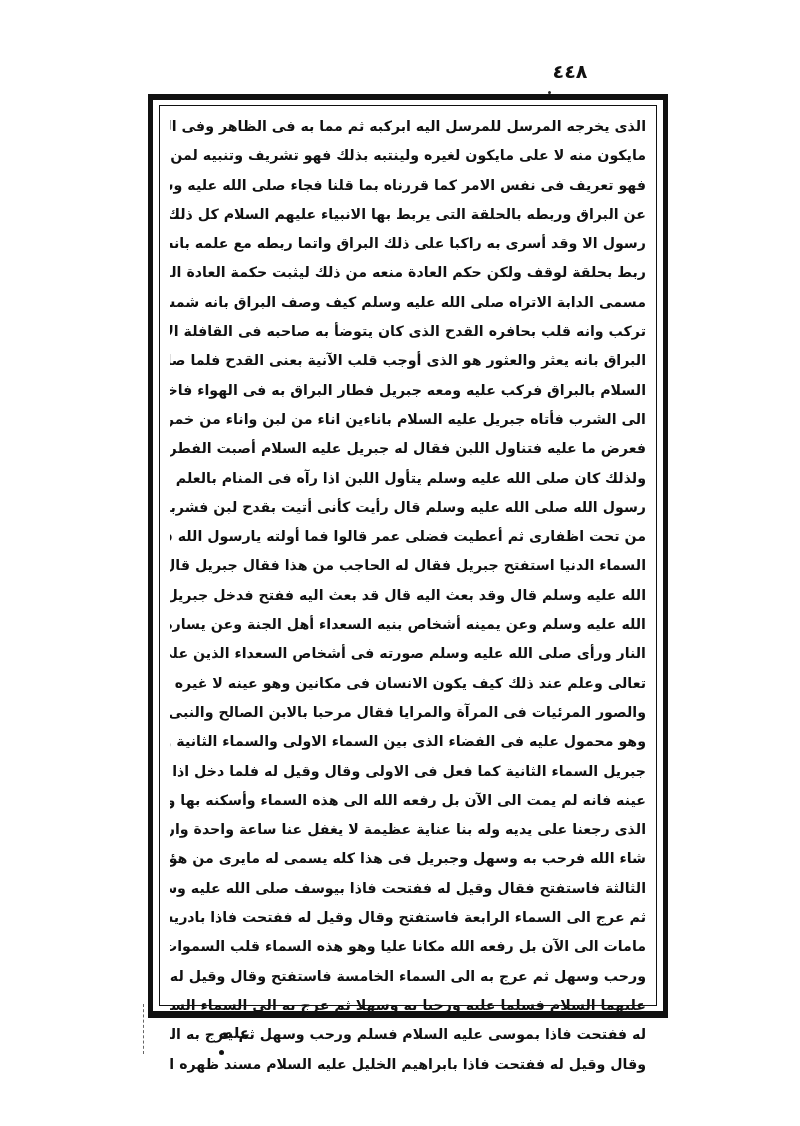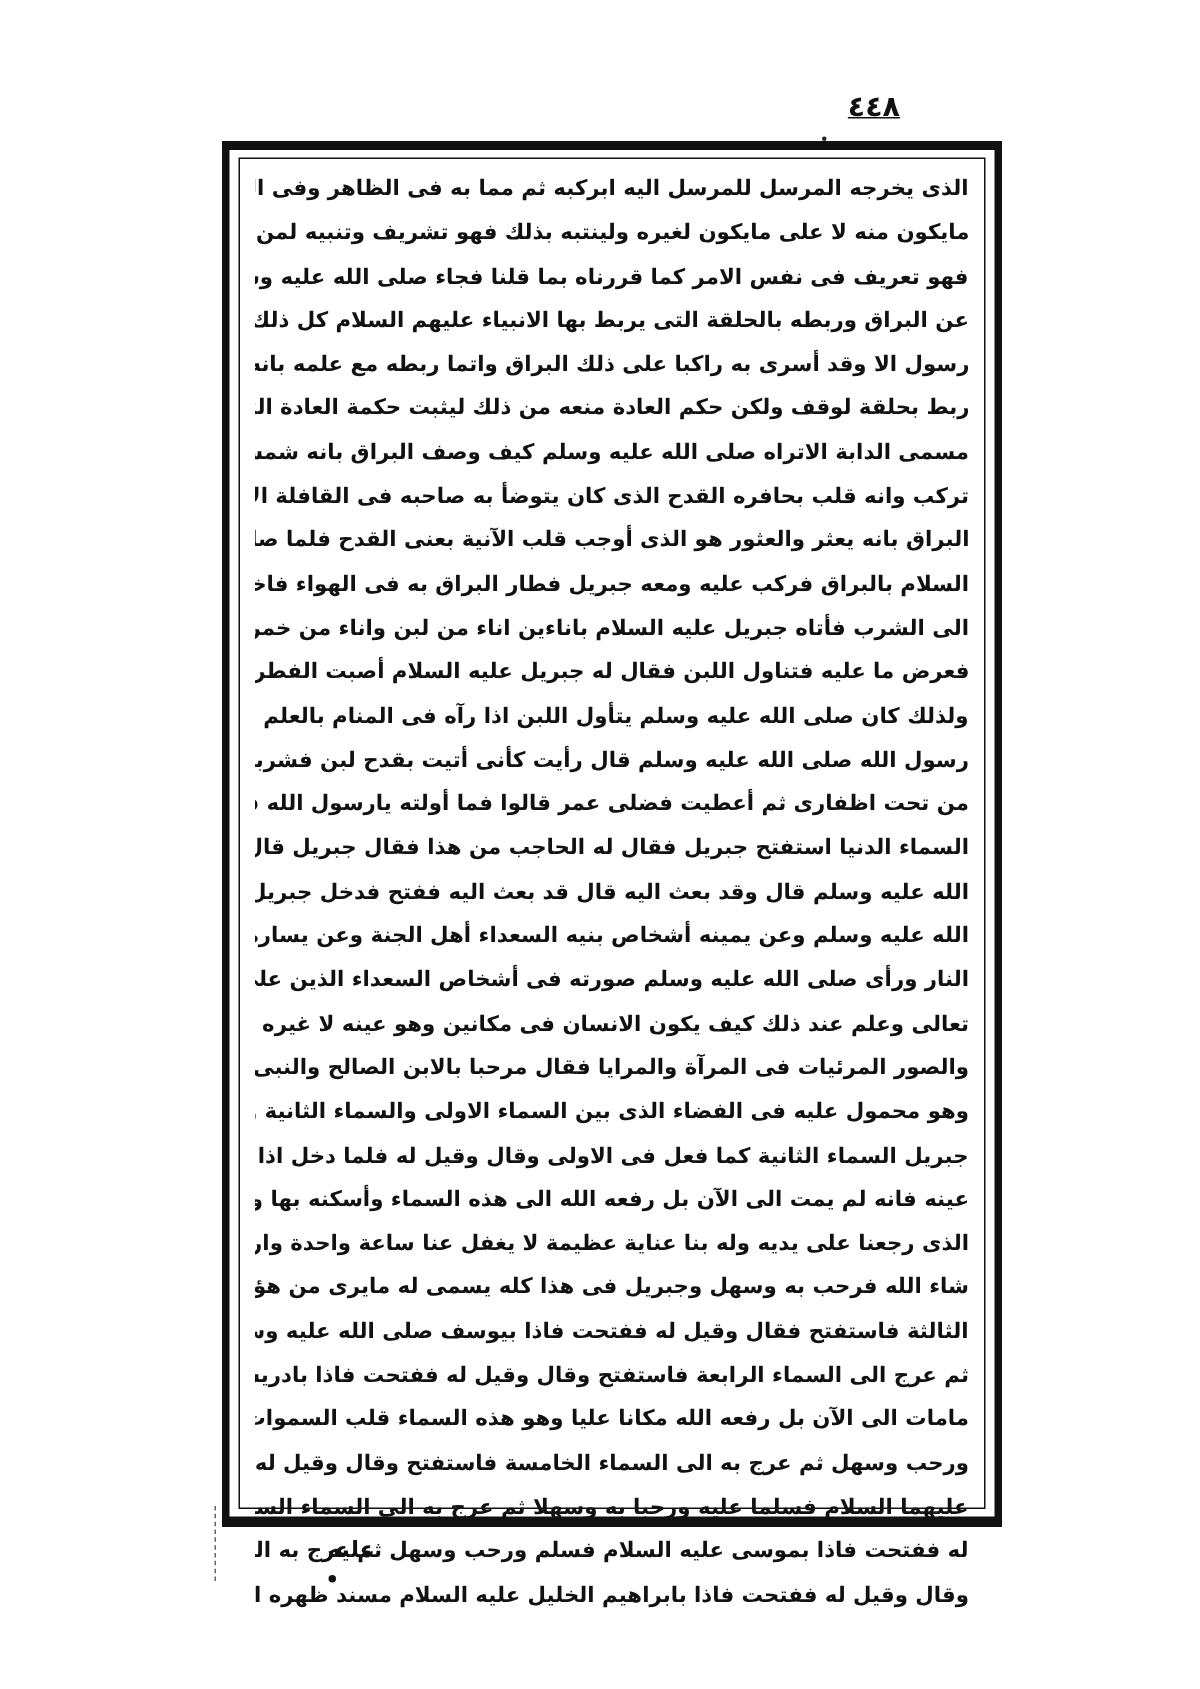--- a/index.html
+++ b/index.html
@@ -13,25 +13,25 @@
     position: relative;
     overflow: hidden;
     font-family: "DejaVu Sans", sans-serif;
     color: #111;
   }
   .page-number {
     position: absolute;
     top: 60px;
     left: 540px;
     width: 60px;
+    text-align: center;
     font-size: 19px;
     font-weight: bold;
     direction: rtl;
     letter-spacing: 1px;
-    text-decoration: underline;
   }
   .top-dot {
     position: absolute;
     top: 91px;
     left: 548px;
     width: 3px;
     height: 3px;
     background: #222;
     border-radius: 50%;
   }

